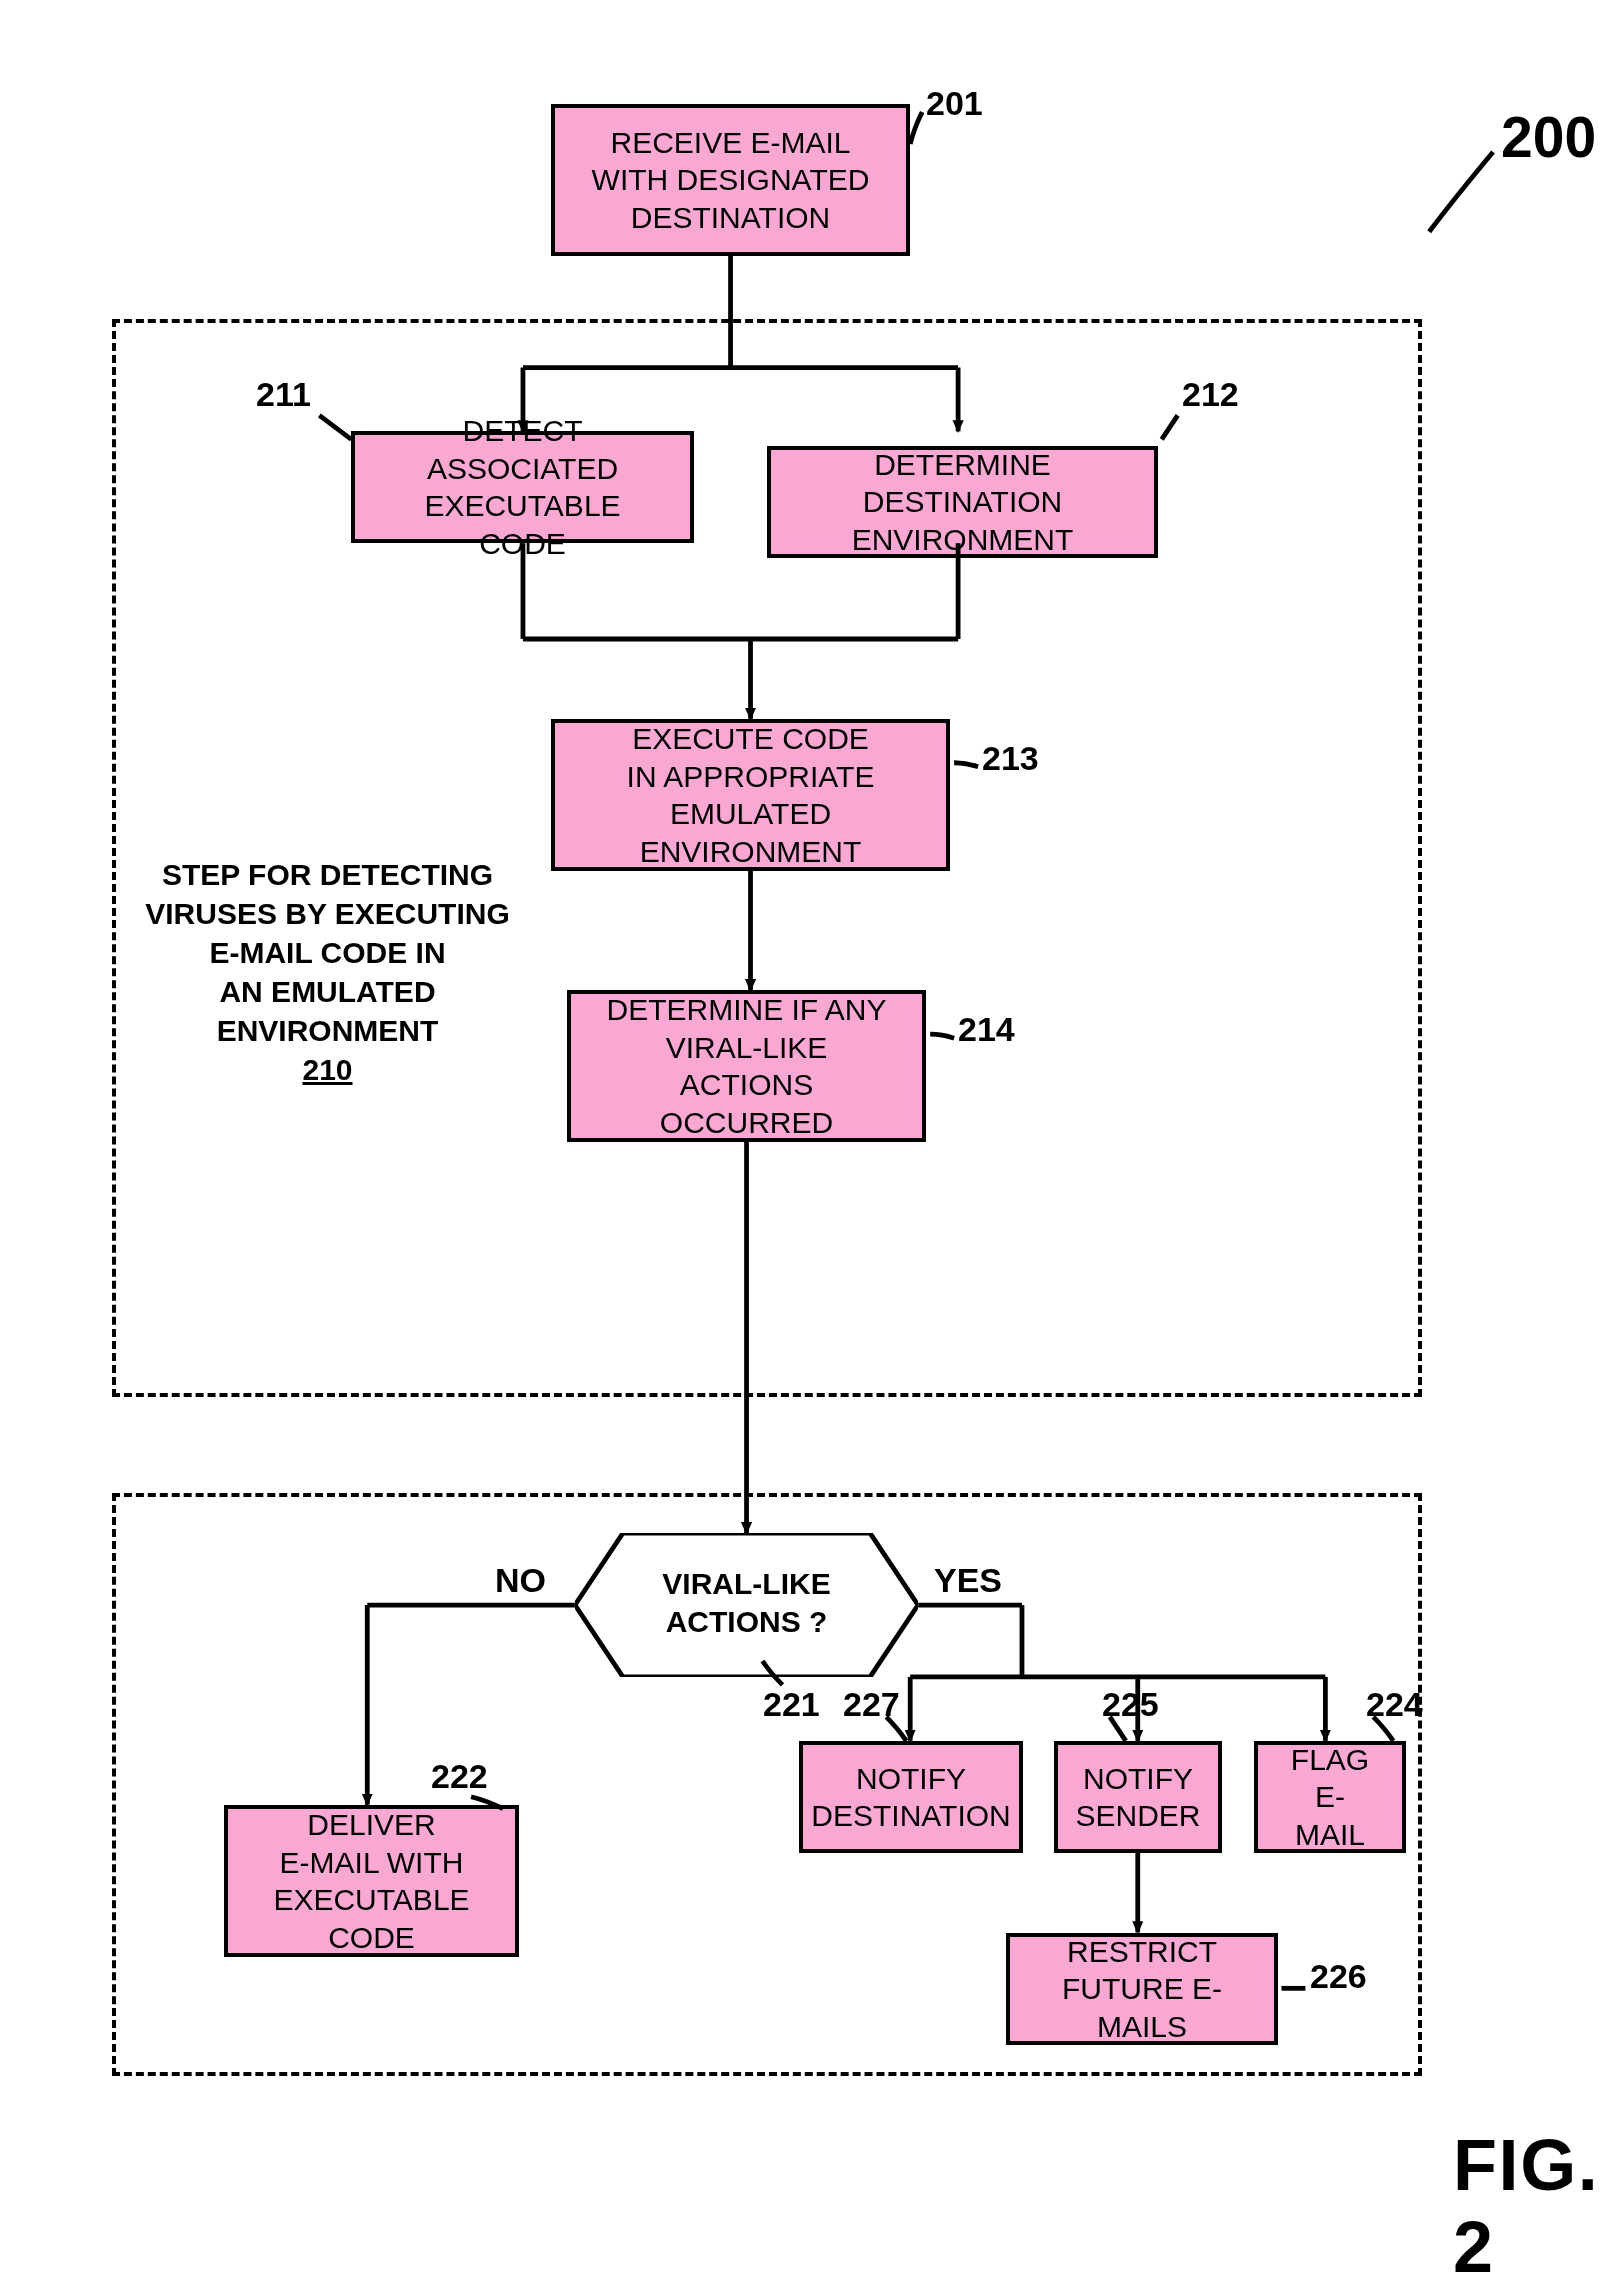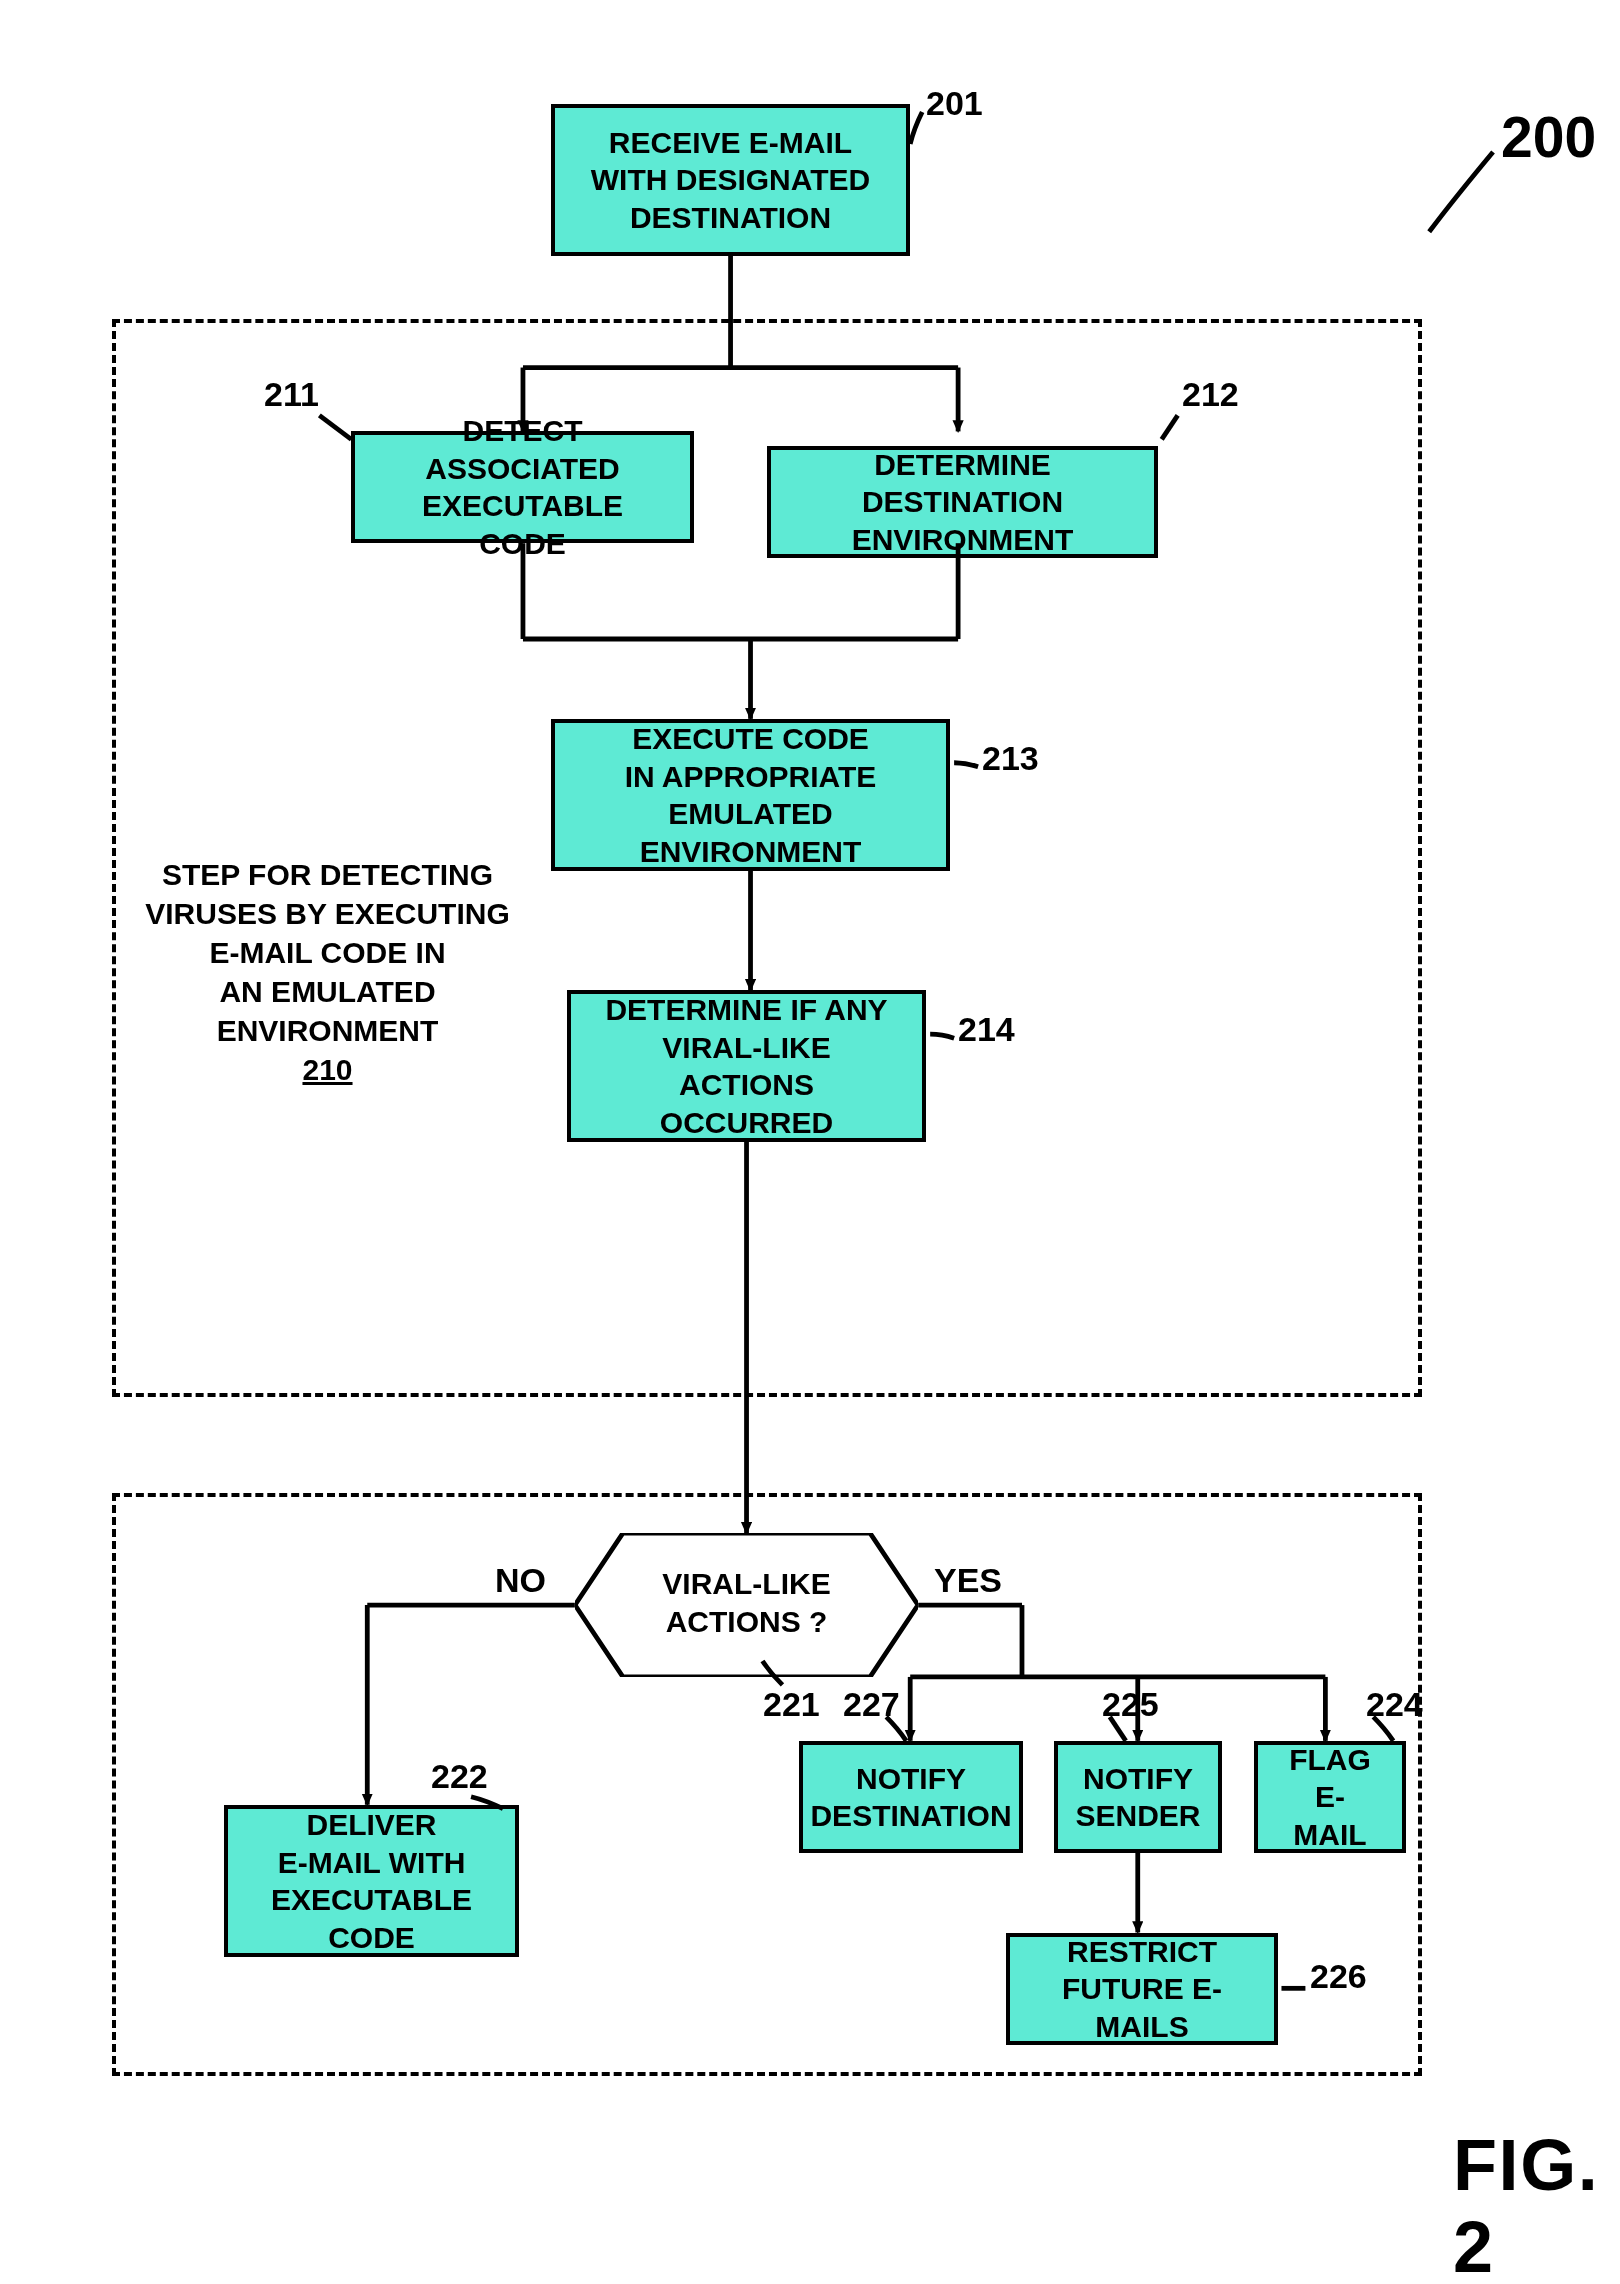--- a/index.html
+++ b/index.html
@@ -10,26 +10,26 @@
   }
   .canvas {
     position: relative;
     width: 1620px;
     height: 2284px;
     background: #fff;
   }
   .box {
     position: absolute;
     border: 4.8px solid #000;
-    background: #5eead4;
+    background: #f9a8d4;
     display: flex;
     align-items: center;
     justify-content: center;
     text-align: center;
-    font-weight: 700;
+    font-weight: 400;
     font-size: 30px;
     line-height: 1.25;
     padding: 8px 25px;
     box-sizing: border-box;
   }
   .dashed-region {
     position: absolute;
     border: 4.8px dashed #000;
     background: transparent;
     box-sizing: border-box;
@@ -160,21 +160,21 @@
     <div>E-MAIL CODE IN</div>
     <div>AN EMULATED ENVIRONMENT</div>
     <div class="underline">210</div>
   </div>
 
 
   <div class="ref" style="left:495px; top:1561px;">NO</div>
   <div class="ref" style="left:934px; top:1561px;">YES</div>
 
   <div class="ref" style="left:926px; top:84px;">201</div>
-  <div class="ref" style="left:264px; top:375px;">211</div>
+  <div class="ref" style="left:256px; top:375px;">211</div>
   <div class="ref" style="left:1182px; top:375px;">212</div>
   <div class="ref" style="left:982px; top:739px;">213</div>
   <div class="ref" style="left:958px; top:1010px;">214</div>
   <div class="ref" style="left:763px; top:1685px;">221</div>
   <div class="ref" style="left:431px; top:1757px;">222</div>
   <div class="ref" style="left:843px; top:1685px;">227</div>
   <div class="ref" style="left:1102px; top:1685px;">225</div>
   <div class="ref" style="left:1366px; top:1685px;">224</div>
   <div class="ref" style="left:1310px; top:1957px;">226</div>
 

